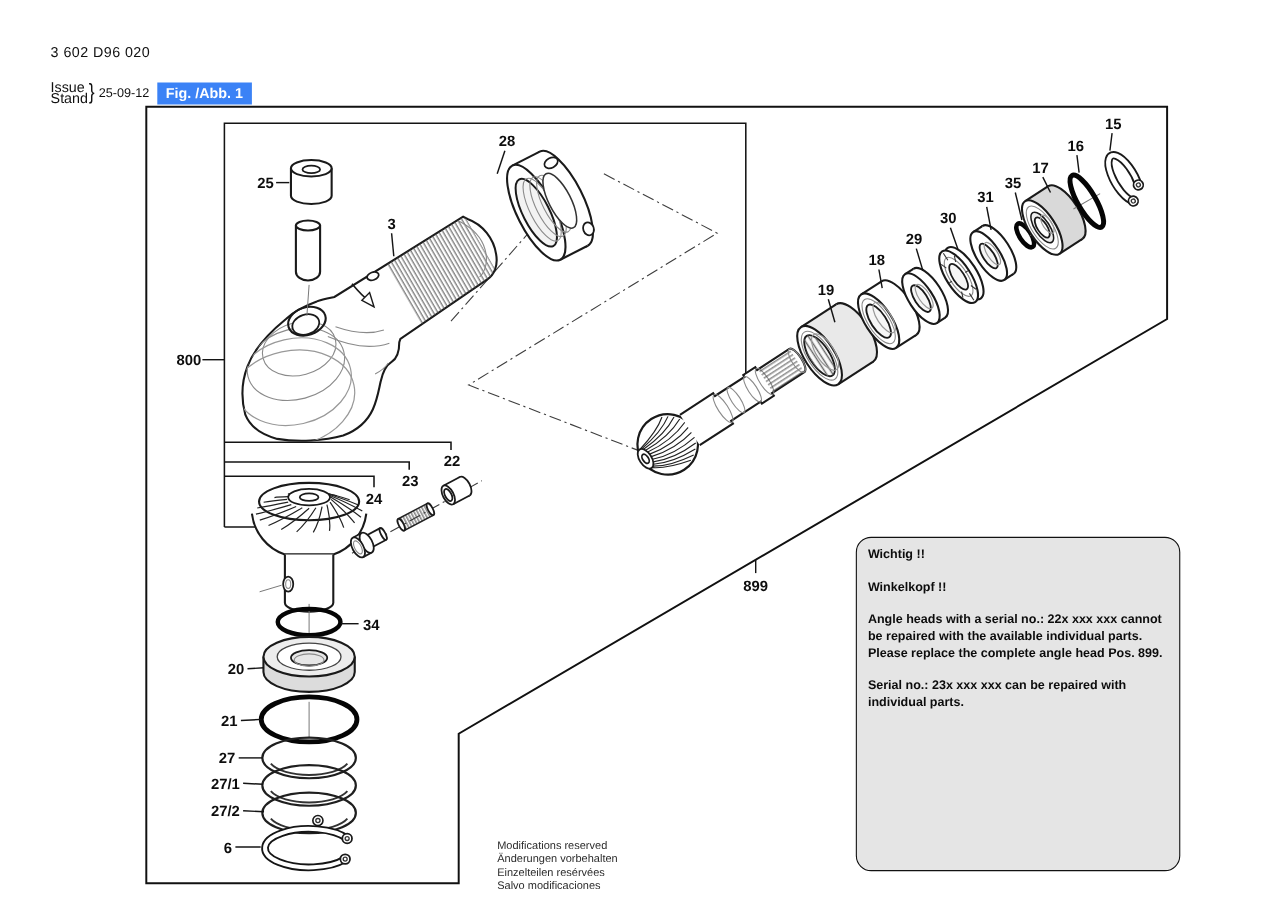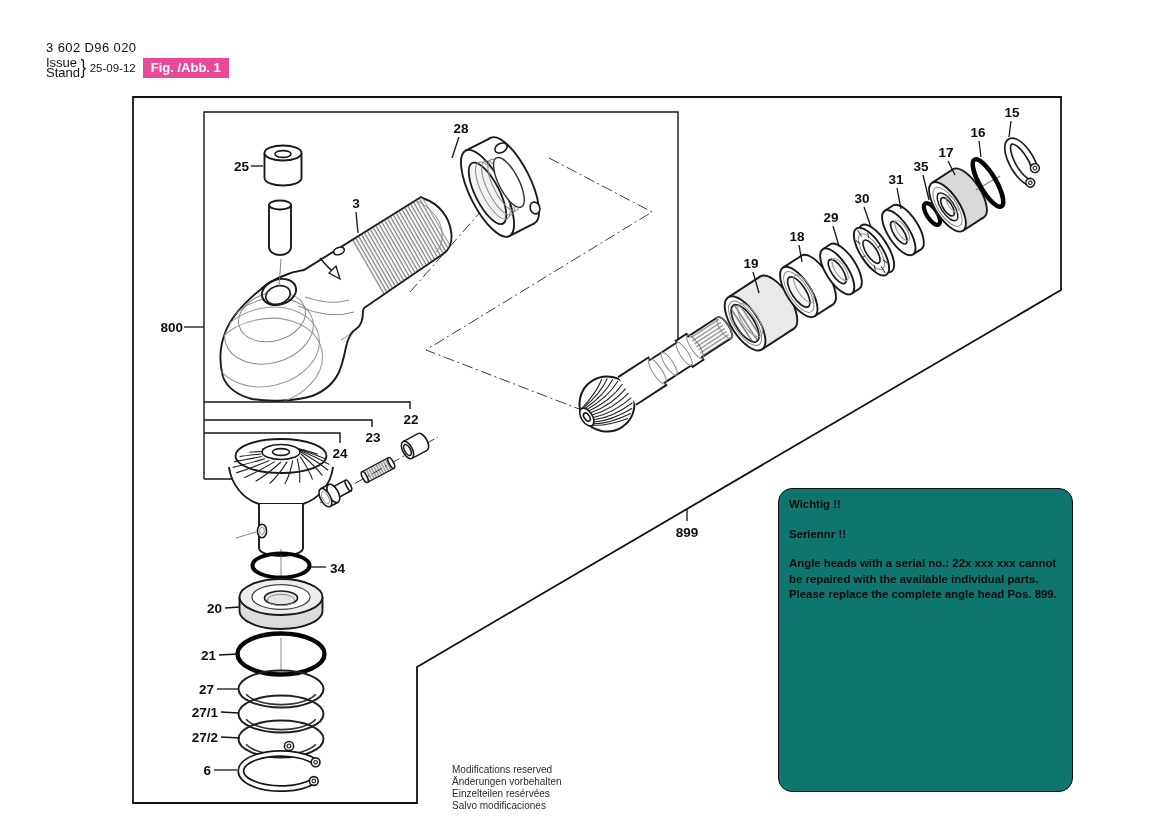--- a/index.html
+++ b/index.html
@@ -12,30 +12,30 @@
   .dd{stroke:#3d3d3d;stroke-width:1;fill:none;stroke-dasharray:11 3.5 2 3.5;}
   .o{stroke:#1a1a1a;stroke-width:1.9;fill:#fff;}
   .o2{stroke:#1a1a1a;stroke-width:1.6;fill:#fff;}
   .on{stroke:#1a1a1a;stroke-width:1.9;fill:none;}
   .g1{stroke:#8a8a8a;stroke-width:1;fill:none;}
   .g2{stroke:#999;stroke-width:1.1;fill:none;}
   .tick{stroke:#777;stroke-width:0.9;fill:none;}
   .oring{stroke:#050505;fill:none;}
 
   .titleblock{position:absolute;left:46px;top:40px;}
-  .titleblock .partnum{font-size:13px;letter-spacing:.4px;margin-bottom:1px;}
+  .titleblock .partnum{font-size:13px;letter-spacing:.4px;margin-bottom:18px;}
   .issuerow{display:flex;align-items:center;}
   .issuestand{display:flex;flex-direction:column;font-size:13px;line-height:9.5px;justify-content:flex-end;}
   .brace{font-size:20px;font-weight:300;margin:0 3px 0 0;transform:scaleX(.8);}
   .issuedate{font-size:11.5px;margin-right:7px;}
-  .figbox{background:#ec4899;color:#fff;font-size:13px;font-weight:700;padding:2px 8px 3px;}
+  .figbox{background:#3b82f6;color:#fff;font-size:13px;font-weight:700;padding:2px 8px 3px;}
 
   .notebox{position:absolute;left:778px;top:488px;width:295px;height:304px;box-sizing:border-box;
            border:1.6px solid #111;border-radius:14px;padding:8px 10px 0 10px;
-           font-weight:700;font-size:11.4px;line-height:15.6px;color:#0c0c0c;background:#0f766e;}
+           font-weight:700;font-size:11.4px;line-height:15.6px;color:#0c0c0c;background:#e5e5e5;}
   .notebox p{margin:0 0 13px 0;}
   .notebox .nb-h{margin:0 0 14px 0;}
 
   .footer{position:absolute;left:452px;top:764px;font-size:10px;line-height:12px;color:#2b2b2b;}
 </style>
 </head>
 <body>
 
 <div class="stage">
 
@@ -423,22 +423,23 @@
       <span>Stand</span>
     </div>
     <span class="brace">}</span>
     <span class="issuedate">25-09-12</span>
     <span class="figbox">Fig. /Abb. 1</span>
   </div>
 </div>
 
 <div class="notebox">
   <p class="nb-h">Wichtig !!</p>
-  <p class="nb-h">Seriennr !!</p>
+  <p class="nb-h">Winkelkopf !!</p>
   <p>Angle heads with a serial no.: 22x xxx xxx cannot be repaired with the available individual parts. Please replace the complete angle head Pos. 899.</p>
+  <p>Serial no.: 23x xxx xxx can be repaired with individual parts.</p>
 </div>
 
 <div class="footer">
   <div>Modifications reserved</div>
   <div>Änderungen vorbehalten</div>
   <div>Einzelteilen resérvées</div>
   <div>Salvo modificaciones</div>
 </div>
 
 </div>

